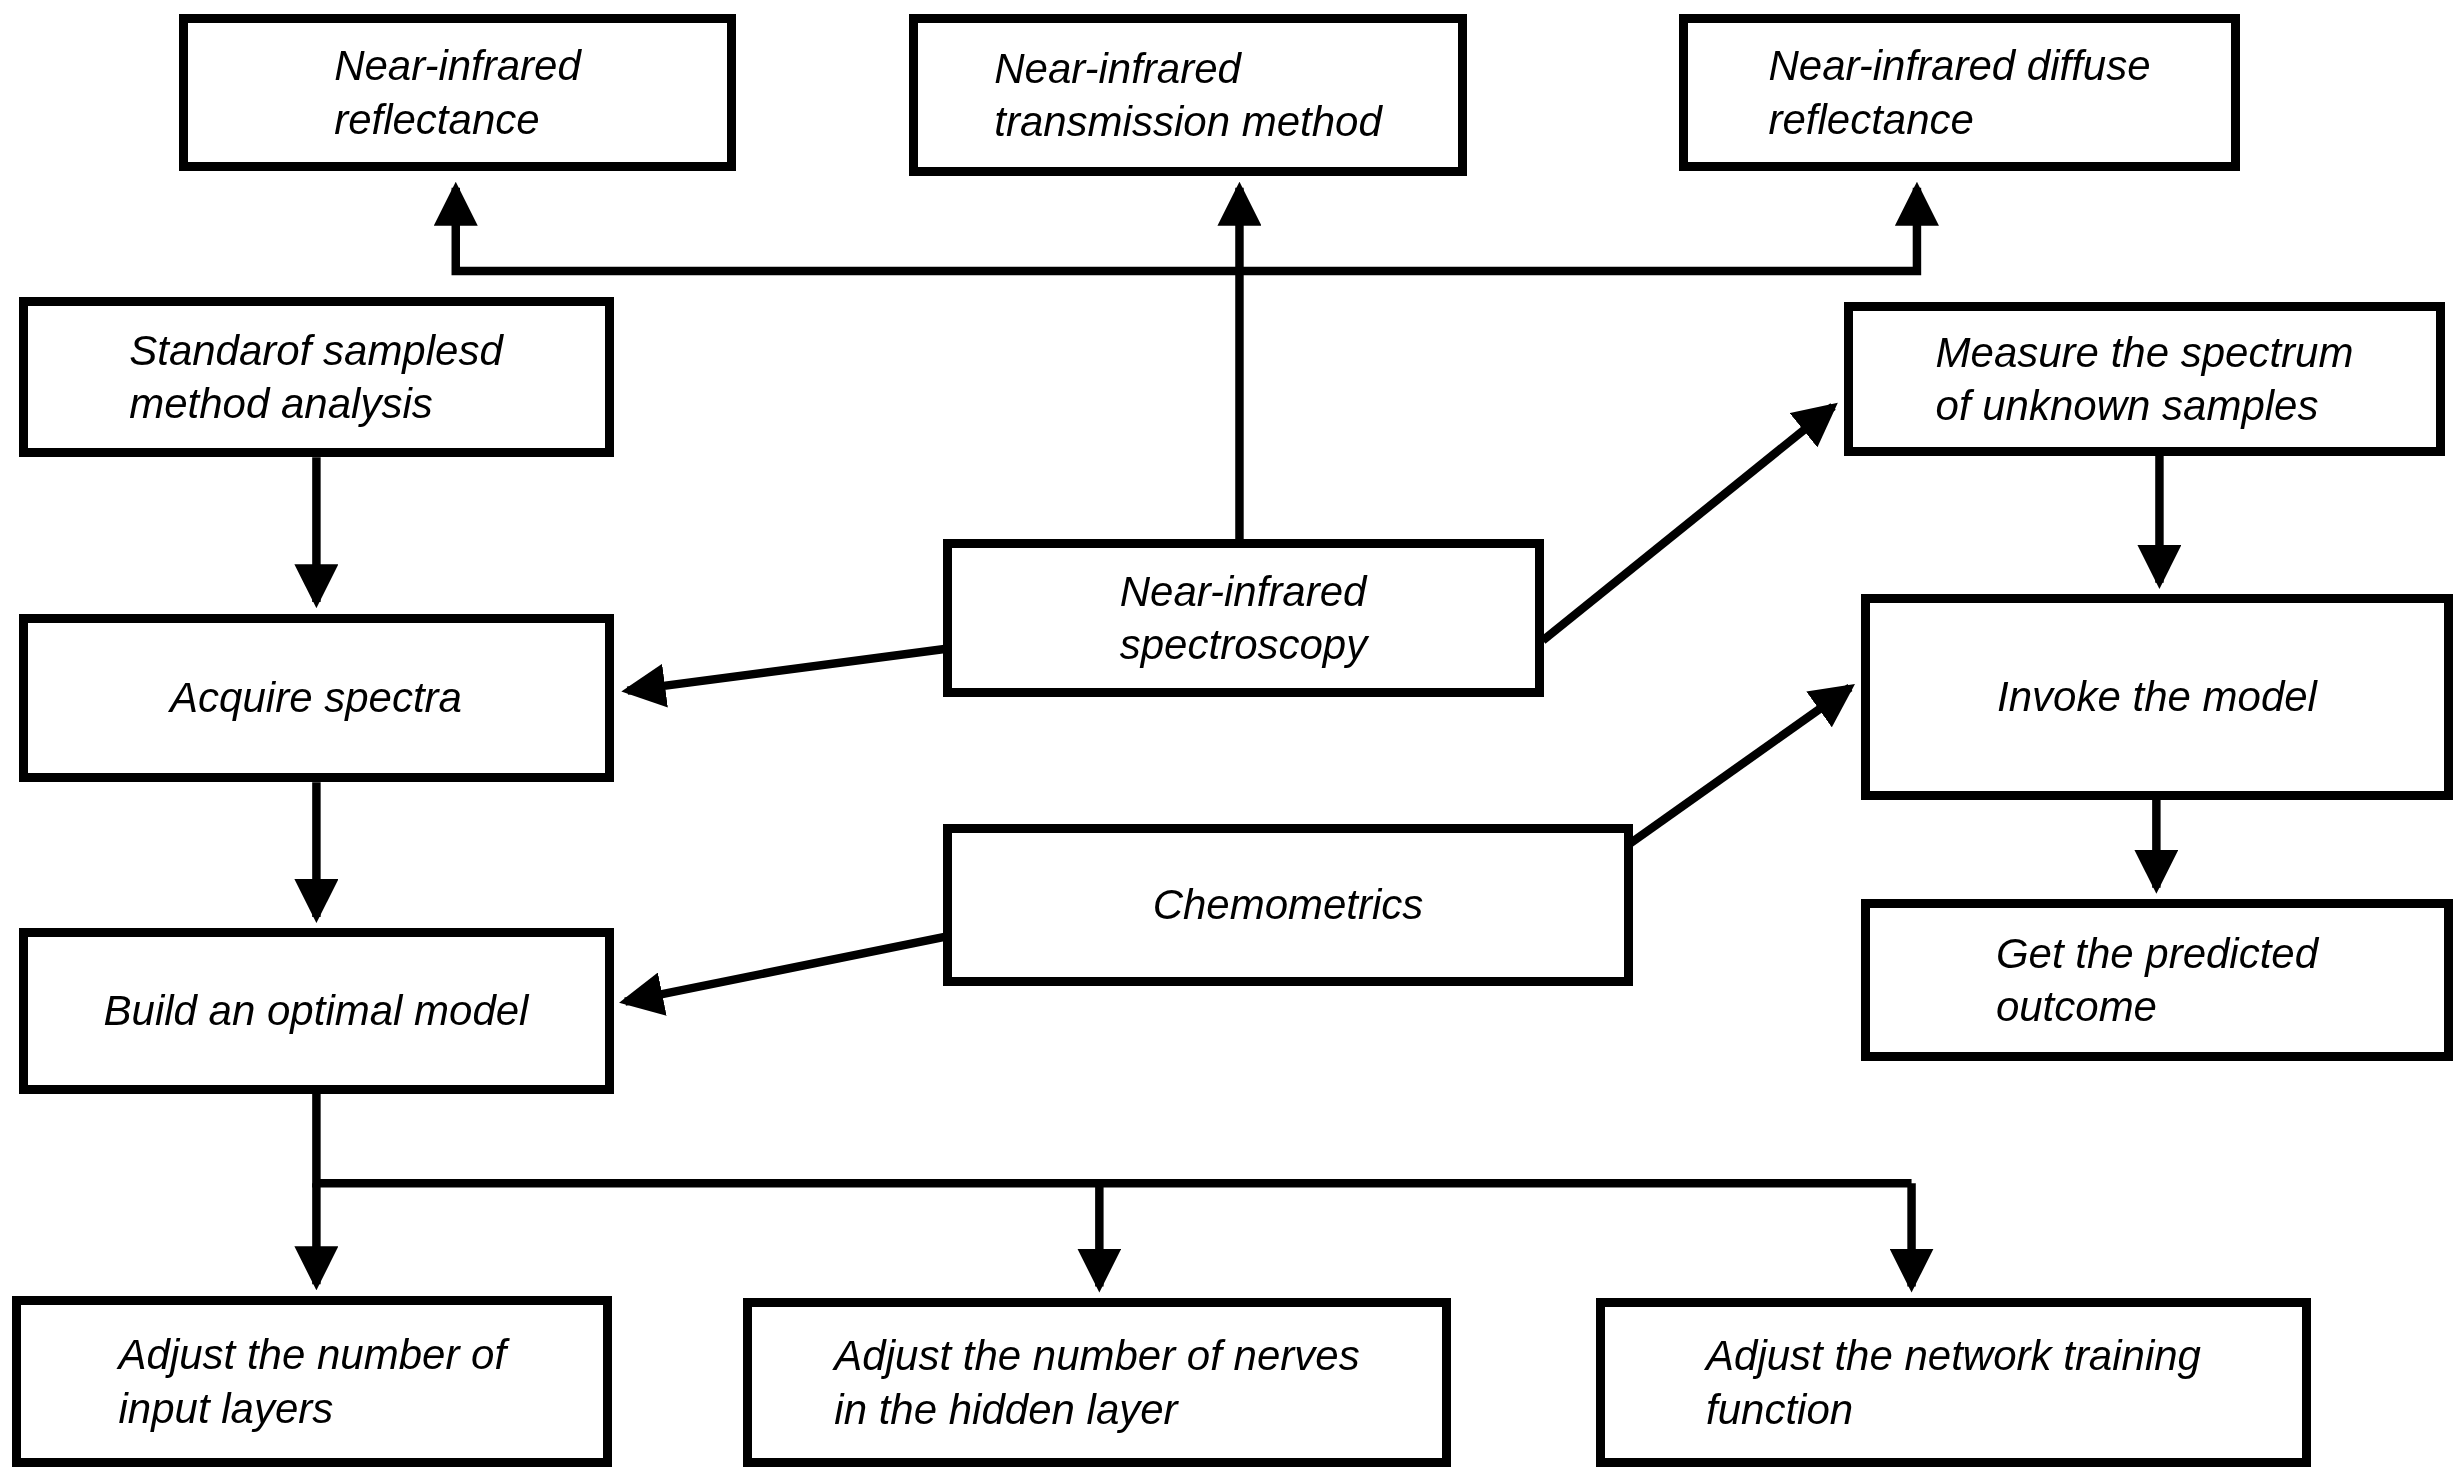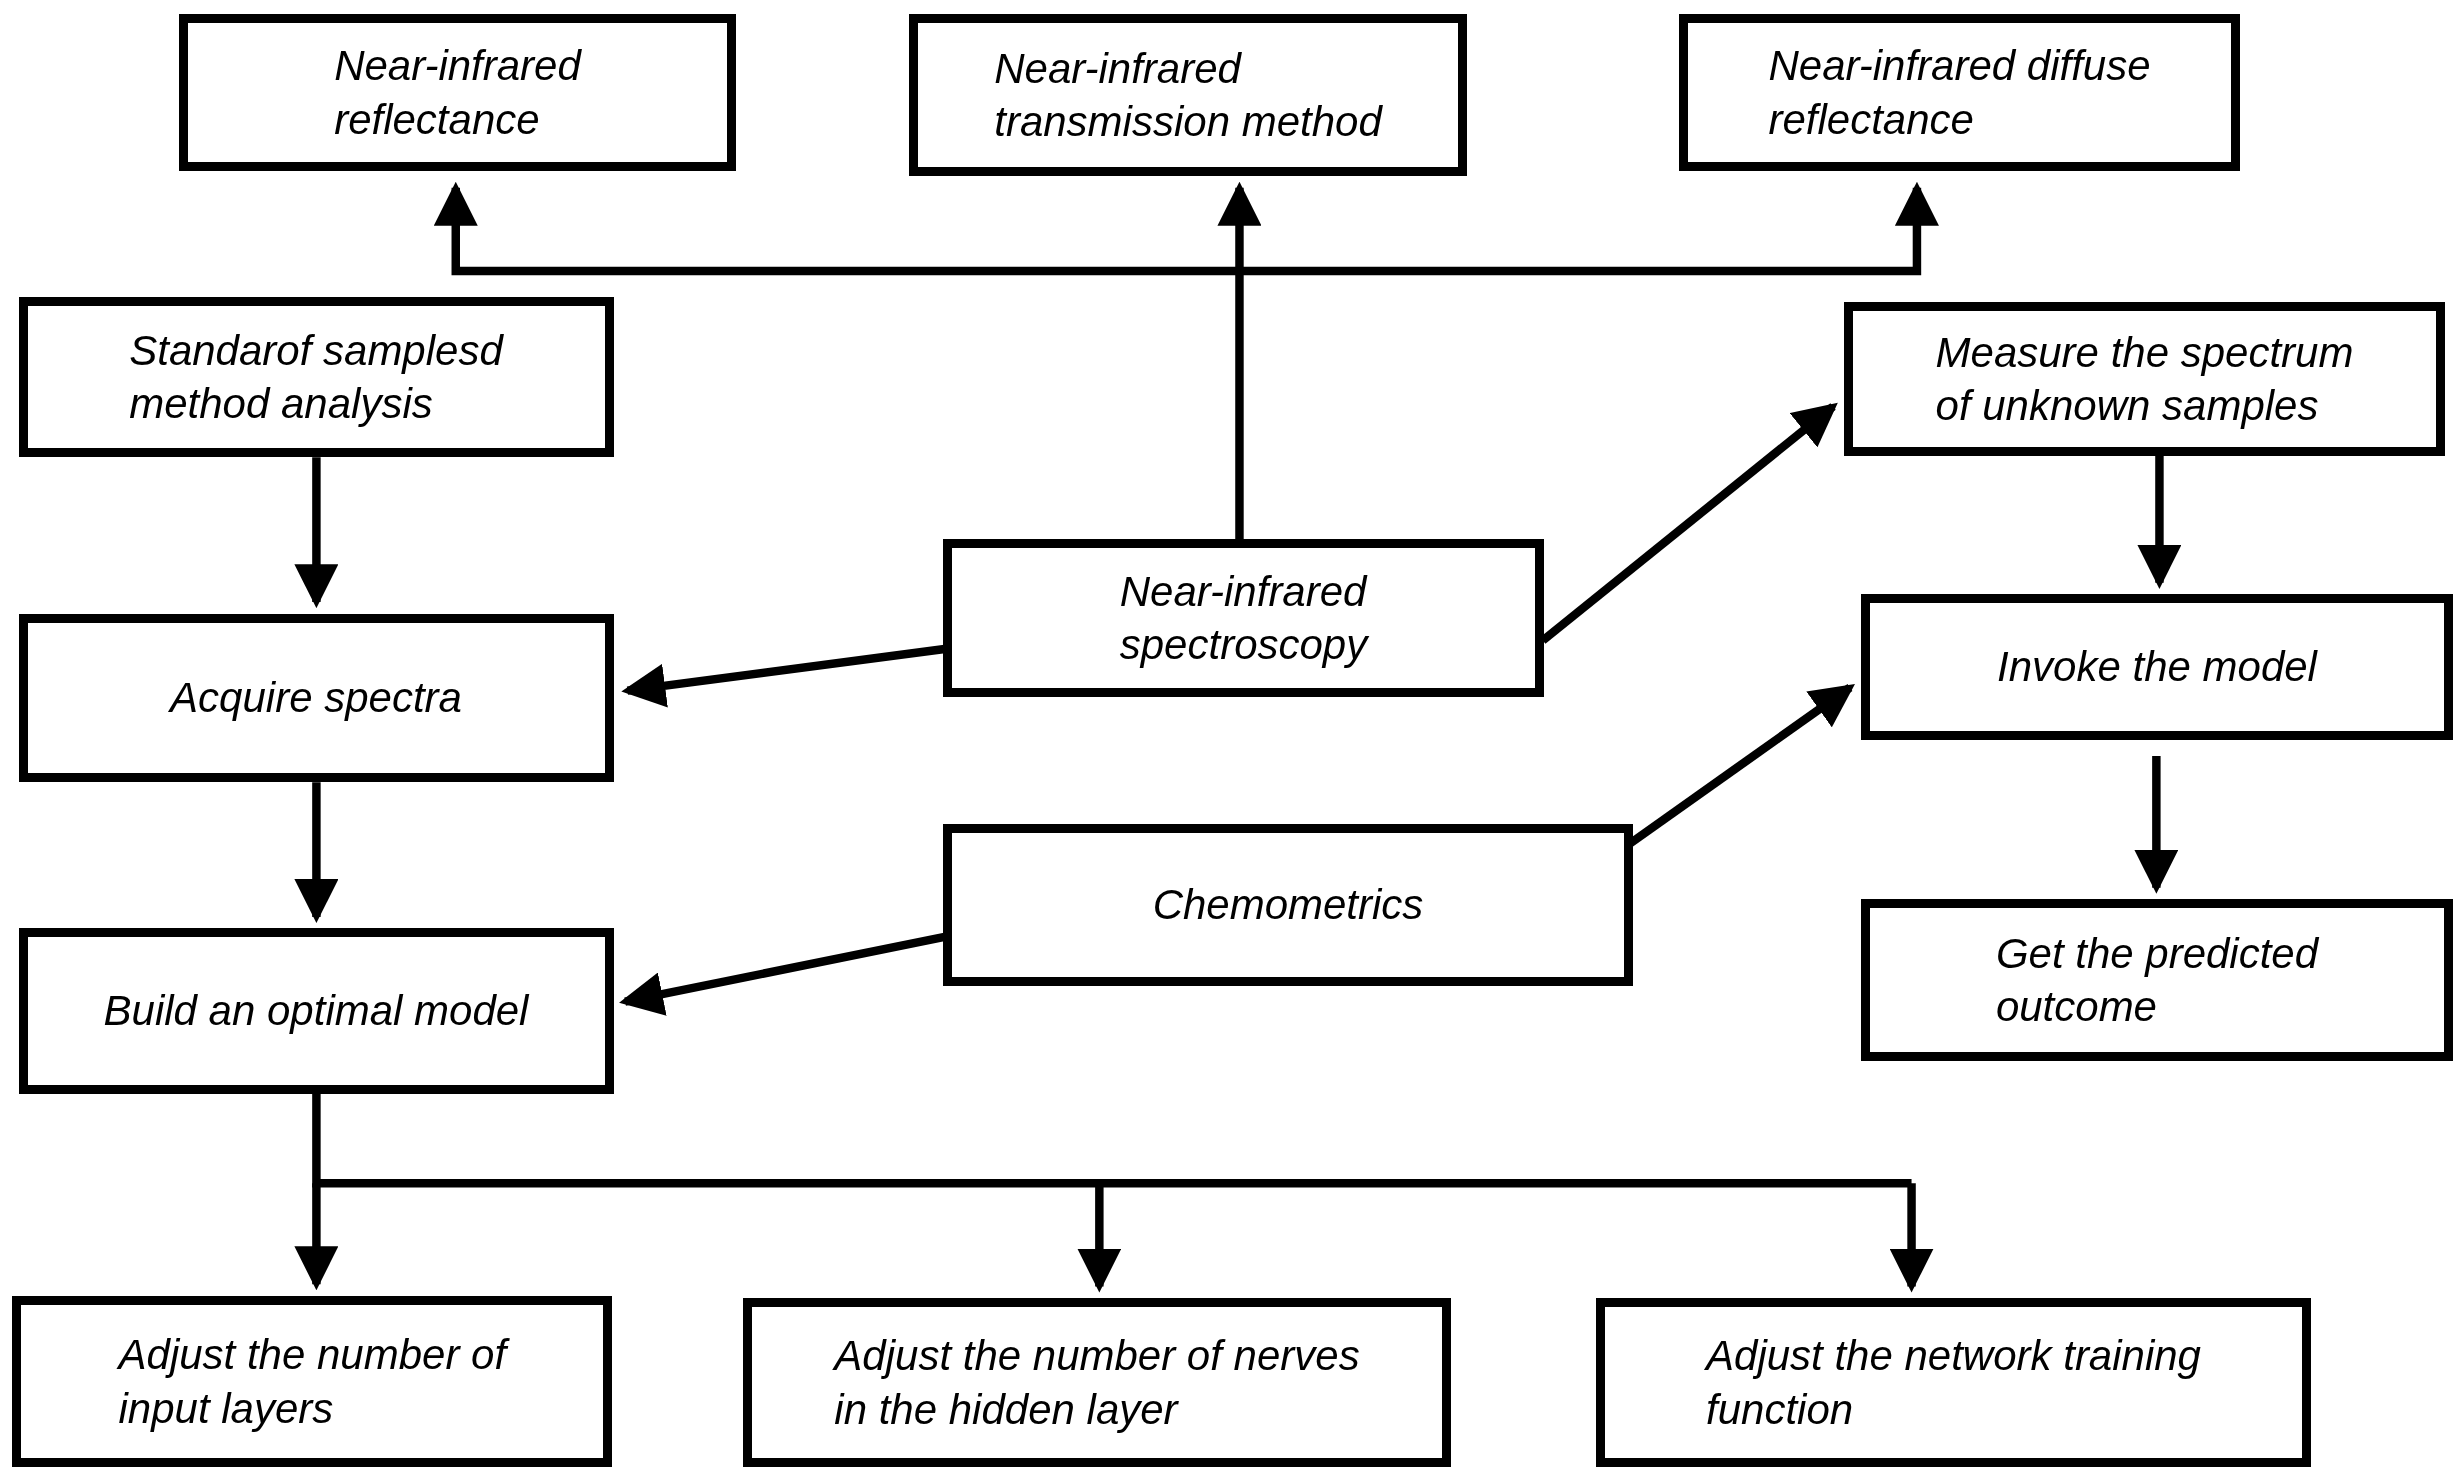--- a/index.html
+++ b/index.html
@@ -44,21 +44,21 @@
     font-style: italic;
   }
   
   #node-nir-reflectance   { left: 179px;  top: 14px;   width: 557px; height: 157px; }
   #node-nir-transmission  { left: 909px; top: 14px;   width: 558px; height: 162px; }
   #node-nir-diffuse       { left: 1659px; top: 14px;   width: 561px; height: 157px; margin-left: 20px; }
   #node-standard-samples  { left: 18.5px;   top: 297px;  width: 595px; height: 160px; }
   #node-measure-spectrum  { left: 1844px; top: 302px;  width: 601px; height: 154px; }
   #node-nir-spectroscopy  { left: 943px; top: 539px;  width: 601px; height: 158px; }
   #node-acquire-spectra   { left: 18.5px;   top: 614px;  width: 595px; height: 168px; }
-  #node-invoke-model      { left: 1861px; top: 594px;  width: 592px; height: 146px; }
+  #node-invoke-model      { left: 1861px; top: 594px;  width: 592px; height: 206px; }
   #node-chemometrics      { left: 943px; top: 824px; width: 690px; height: 162px; }
   #node-build-model       { left: 18.5px;   top: 928px; width: 595px; height: 166px; }
   #node-predicted-outcome { left: 1861px; top: 899px; width: 592px; height: 162px; }
   #node-adjust-input      { left: 12.3px;   top: 1296px; width: 600px; height: 171px; }
   #node-adjust-nerves     { left: 743px;  top: 1298px; width: 708px; height: 169px; }
   #node-adjust-training   { left: 1557px; top: 1298px; width: 715px; height: 169px; margin-left: 39px; }
 </style>
 </head>
 <body>
 

